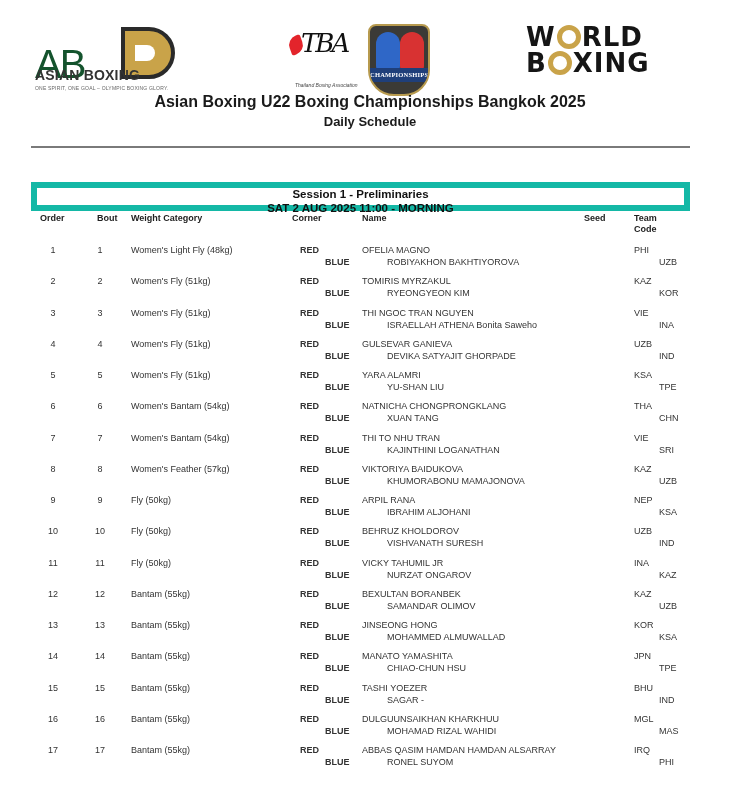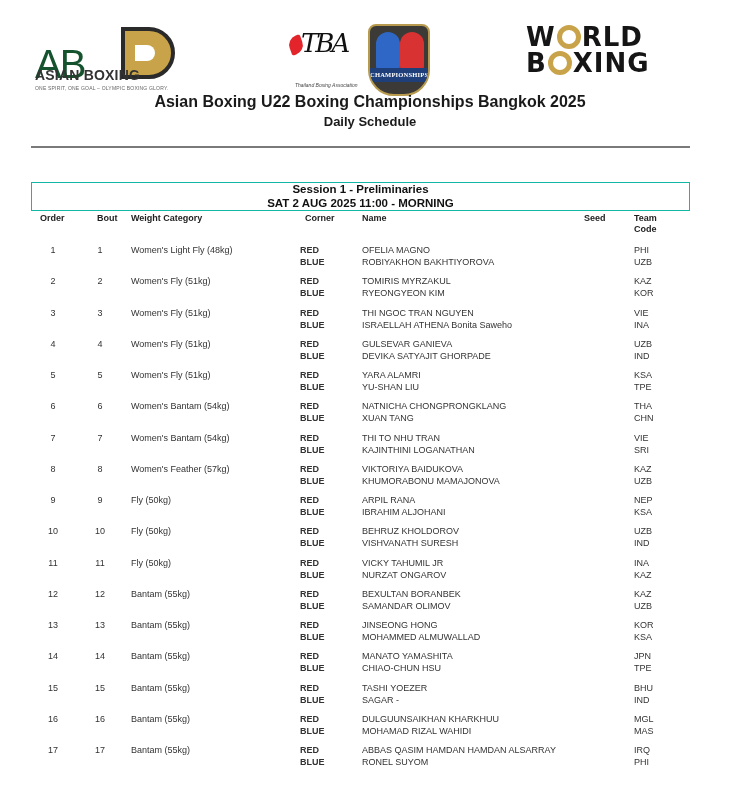--- a/index.html
+++ b/index.html
@@ -26,34 +26,34 @@
   .logo-wb { position: absolute; left: 526px; top: 24px; width: 170px; height: 56px; }
   .logo-wb .line { position: absolute; left: 0; font-size: 26px; font-weight: 900; color: #151515; letter-spacing: 1px; font-family: "DejaVu Sans", sans-serif; line-height: 26px; }
   .logo-wb .line1 { top: 0; }
   .logo-wb .line2 { top: 26px; }
   .logo-wb .ring { display: inline-block; width: 24px; height: 24px; border: 5px solid #c9a349; border-radius: 50%; vertical-align: -3px; margin: 0 1px; }
 
   .doc-title { position: absolute; left: 0; width: 740px; top: 93px; text-align: center; font-size: 16px; font-weight: 700; color: #1a1a1a; }
   .doc-subtitle { position: absolute; left: 0; width: 740px; top: 114px; text-align: center; font-size: 13px; font-weight: 700; color: #1a1a1a; }
   .header-rule { position: absolute; left: 31px; top: 146px; width: 659px; height: 2px; background: #7a7a7a; }
 
-  .session-box { position: absolute; left: 31px; top: 182px; width: 659px; height: 29px; border: 1px solid #14b8a6; text-align: center; }
+  .session-box { position: absolute; left: 31px; top: 182px; width: 659px; height: 29px; border: 6px solid #14b8a6; text-align: center; }
   .session-box .l1, .session-box .l2 { font-size: 11.5px; font-weight: 700; line-height: 13.5px; color: #111; }
 
   .col-head { position: absolute; top: 213px; font-size: 9px; font-weight: 700; color: #222; line-height: 11px; }
 
   .bout { position: absolute; left: 0; width: 740px; height: 31px; }
   .bout .cell { position: absolute; font-size: 9px; color: #333; line-height: 12px; white-space: nowrap; }
   .c-order { left: 42px; width: 22px; text-align: center; }
   .c-bout { left: 90px; width: 20px; text-align: center; }
   .c-weight { left: 131px; }
   .c-corner { left: 300px; font-weight: bold; }
   .c-name { left: 362px; }
   .c-team { left: 634px; }
-  .row2 { top: 12px; }
+  .row2 { top: 12px; margin-left: 25px; }
 </style>
 </head>
 <body>
 
 <div class="logo-abc">
   <span class="letters">AB</span>
   <span class="d-mark"></span>
   <span class="brand">ASIAN BOXING</span>
   <span class="tagline">ONE SPIRIT, ONE GOAL – OLYMPIC BOXING GLORY.</span>
 </div>
@@ -80,21 +80,21 @@
 <div class="header-rule"></div>
 
 <div class="session-box">
   <div class="l1">Session 1 - Preliminaries</div>
   <div class="l2">SAT 2 AUG 2025  11:00 - MORNING</div>
 </div>
 
 <div class="col-head" style="left:40px;">Order</div>
 <div class="col-head" style="left:89px;margin-left:8px;">Bout</div>
 <div class="col-head" style="left:131px;">Weight Category</div>
-<div class="col-head" style="left:305px;">Corner</div>
+<div class="col-head" style="left:292px;">Corner</div>
 <div class="col-head" style="left:362px;">Name</div>
 <div class="col-head" style="left:584px;">Seed</div>
 <div class="col-head" style="left:634px;">
   <div>Team</div>
   <div>Code</div>
 </div>
 
 <div id="bouts">
     <div class="bout" style="top: 244px;">
       <span class="cell c-order">1</span>

